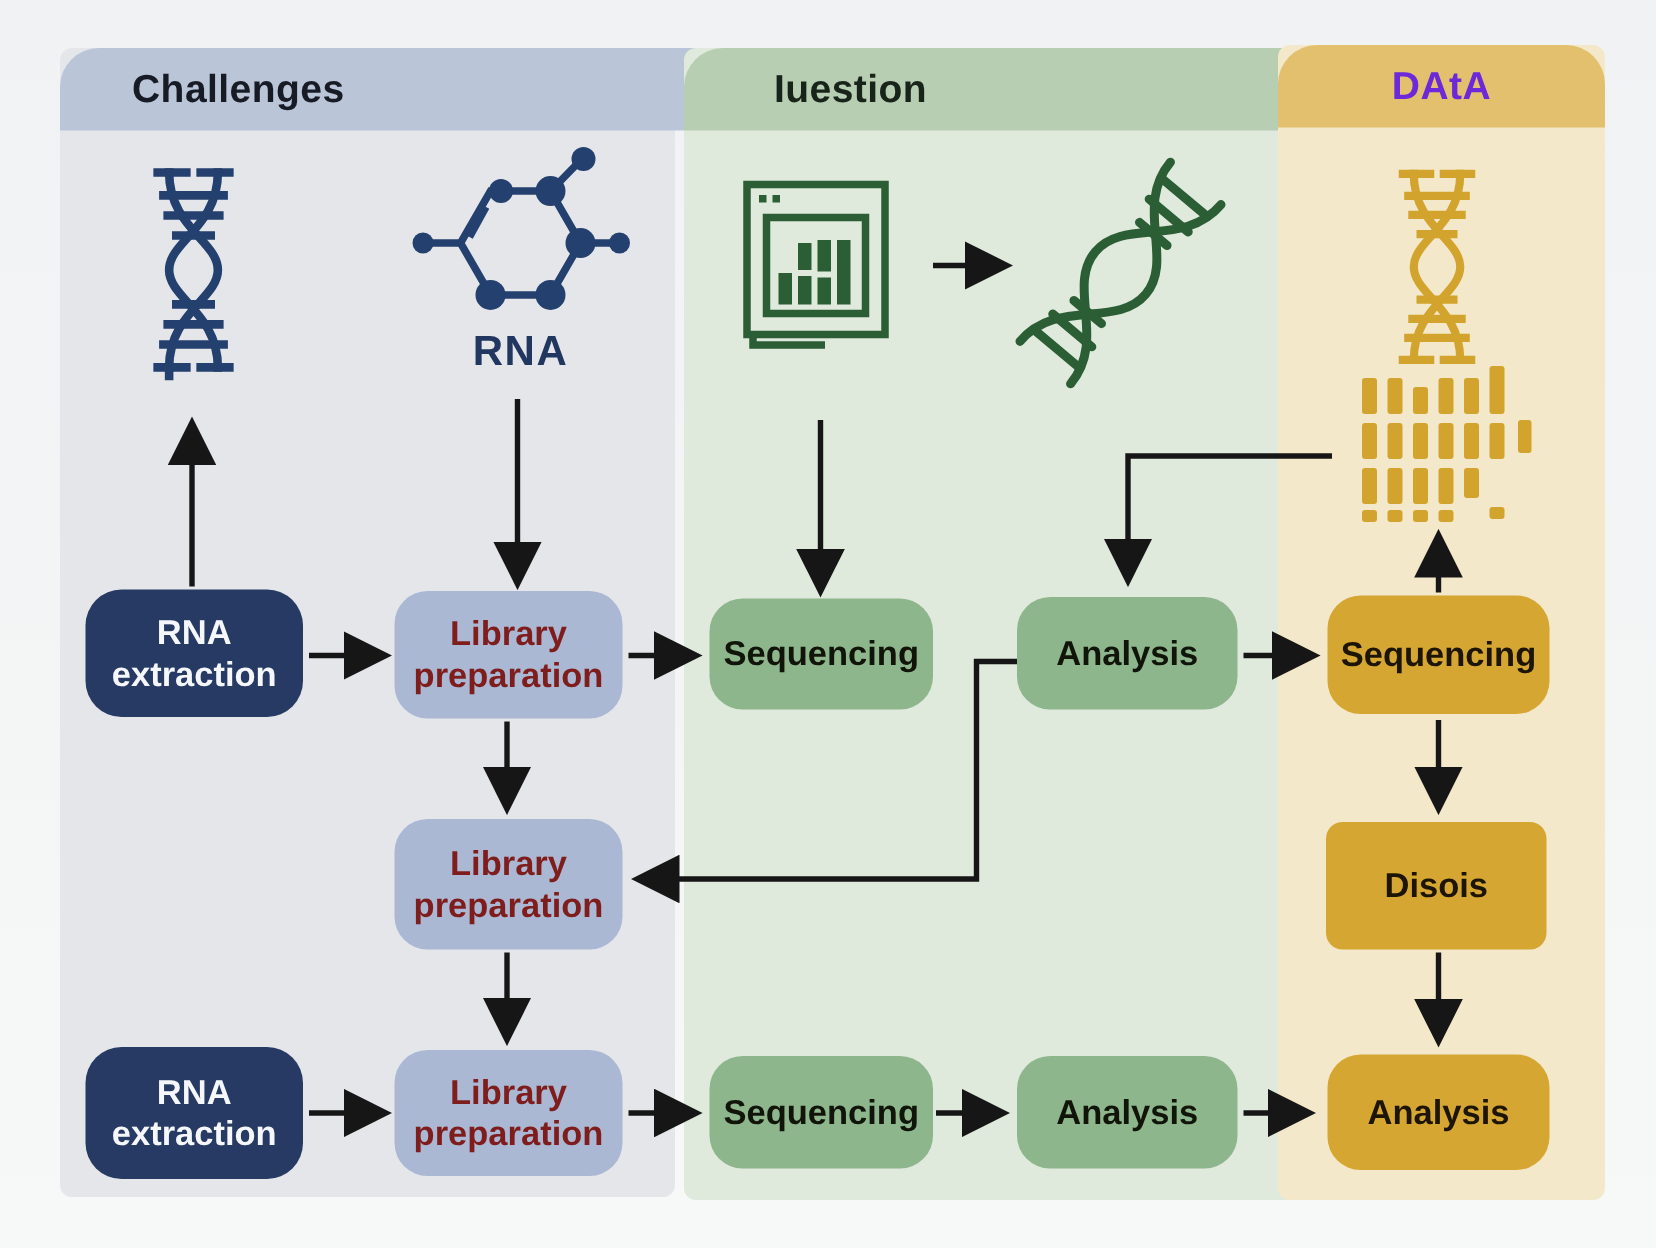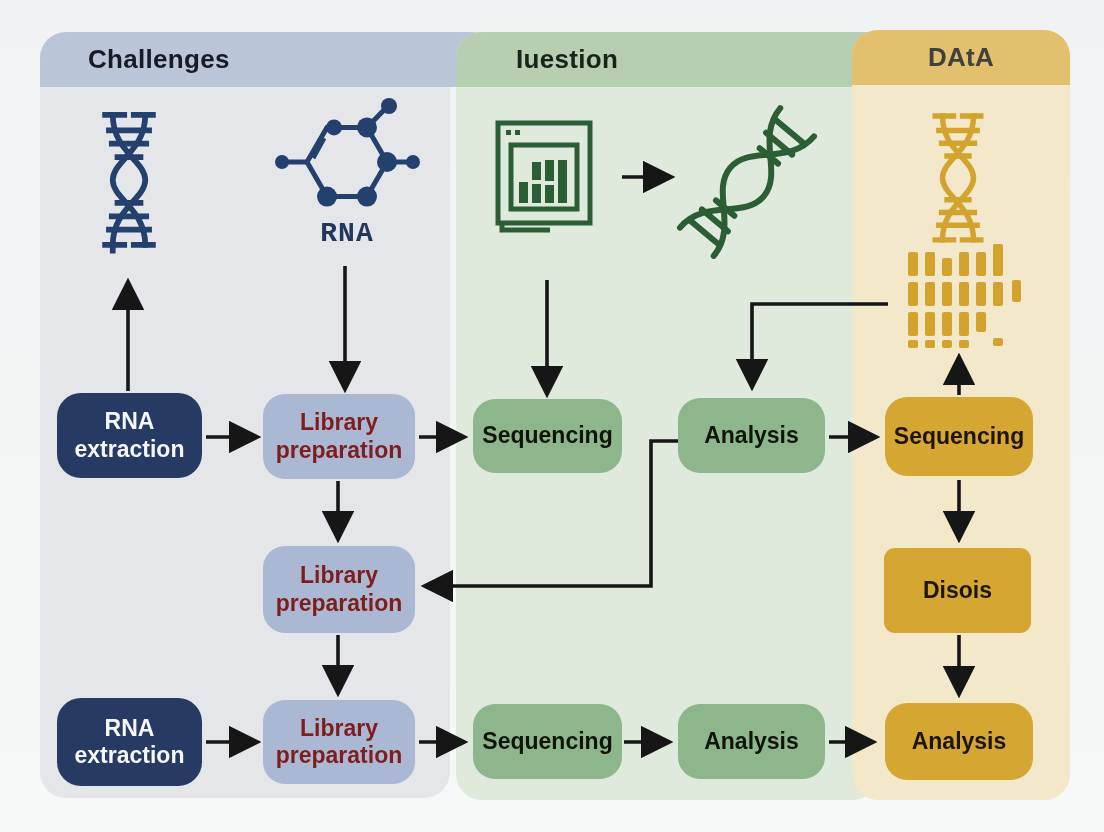--- a/index.html
+++ b/index.html
@@ -1,46 +1,46 @@
 <!DOCTYPE html>
 <html><head>
 <meta charset="utf-8">
 <style>
   html,body{margin:0;padding:0;background:#eef0f1;}
   .canvas{
     position:relative;width:1104px;height:832px;overflow:hidden;
     background:linear-gradient(180deg,#f1f2f4 0%,#f4f5f5 60%,#f7f8f8 100%);
     font-family:"Liberation Sans",sans-serif;
   }
-  .panel{position:absolute;border-radius:26px;text-decoration:underline;}
+  .panel{position:absolute;border-radius:8px;text-decoration:underline;}
   .panel-header{
     position:absolute;left:0;top:0;width:100%;height:55px;
     border-radius:26px 26px 0 0;display:flex;align-items:center;
     font-size:26px;font-weight:bold;letter-spacing:.3px;color:#16191f;
   }
   .panel-1{left:40px;top:32px;width:410px;height:766px;background:#e4e6ea;}
   .panel-1 .panel-header{background:#bbc5d8;padding-left:48px;color:#171b26;}
   .panel-2{left:456px;top:32px;width:386px;height:768px;background:#dfe9dc;padding-left:36px;}
   .panel-2 .panel-header{background:#b7ceb2;padding-left:60px;color:#18241a;}
   .panel-3{left:852px;top:30px;width:218px;height:770px;background:#f3e8ca;}
-  .panel-3 .panel-header{background:#e3c06d;justify-content:center;padding-left:0;color:#404040;}
+  .panel-3 .panel-header{background:#e3c06d;justify-content:center;padding-left:0;color:#6d28d9;}
   .node{
     position:absolute;display:flex;align-items:center;justify-content:center;
     text-align:center;font-weight:bold;font-size:23px;line-height:1.18;
     border-radius:22px;padding:4px 10px;box-sizing:border-box;
   }
   .node-navy{background:#263a63;color:#f5f7fb;border-radius:24px;}
   .node-blue{background:#aab8d3;color:#7f1d1d;}
   .node-green{background:#8eb68c;color:#101409;}
   .node-gold{background:#d6a633;color:#1d1504;}
   .icon{position:absolute;}
   .icon svg{overflow:visible;display:block;}
   .rna-label{
     position:absolute;left:292px;top:218px;width:110px;text-align:center;
-    font-size:28px;font-weight:bold;color:#21375f;letter-spacing:1px;font-family:Liberation Mono, monospace;
+    font-size:28px;font-weight:bold;color:#21375f;letter-spacing:1px;
   }
   .arrow-layer{position:absolute;left:0;top:0;pointer-events:none;}
 </style>
 </head>
 <body>
 
 <div class="canvas">
 
   <div class="panel panel-1">
     <div class="panel-header">

